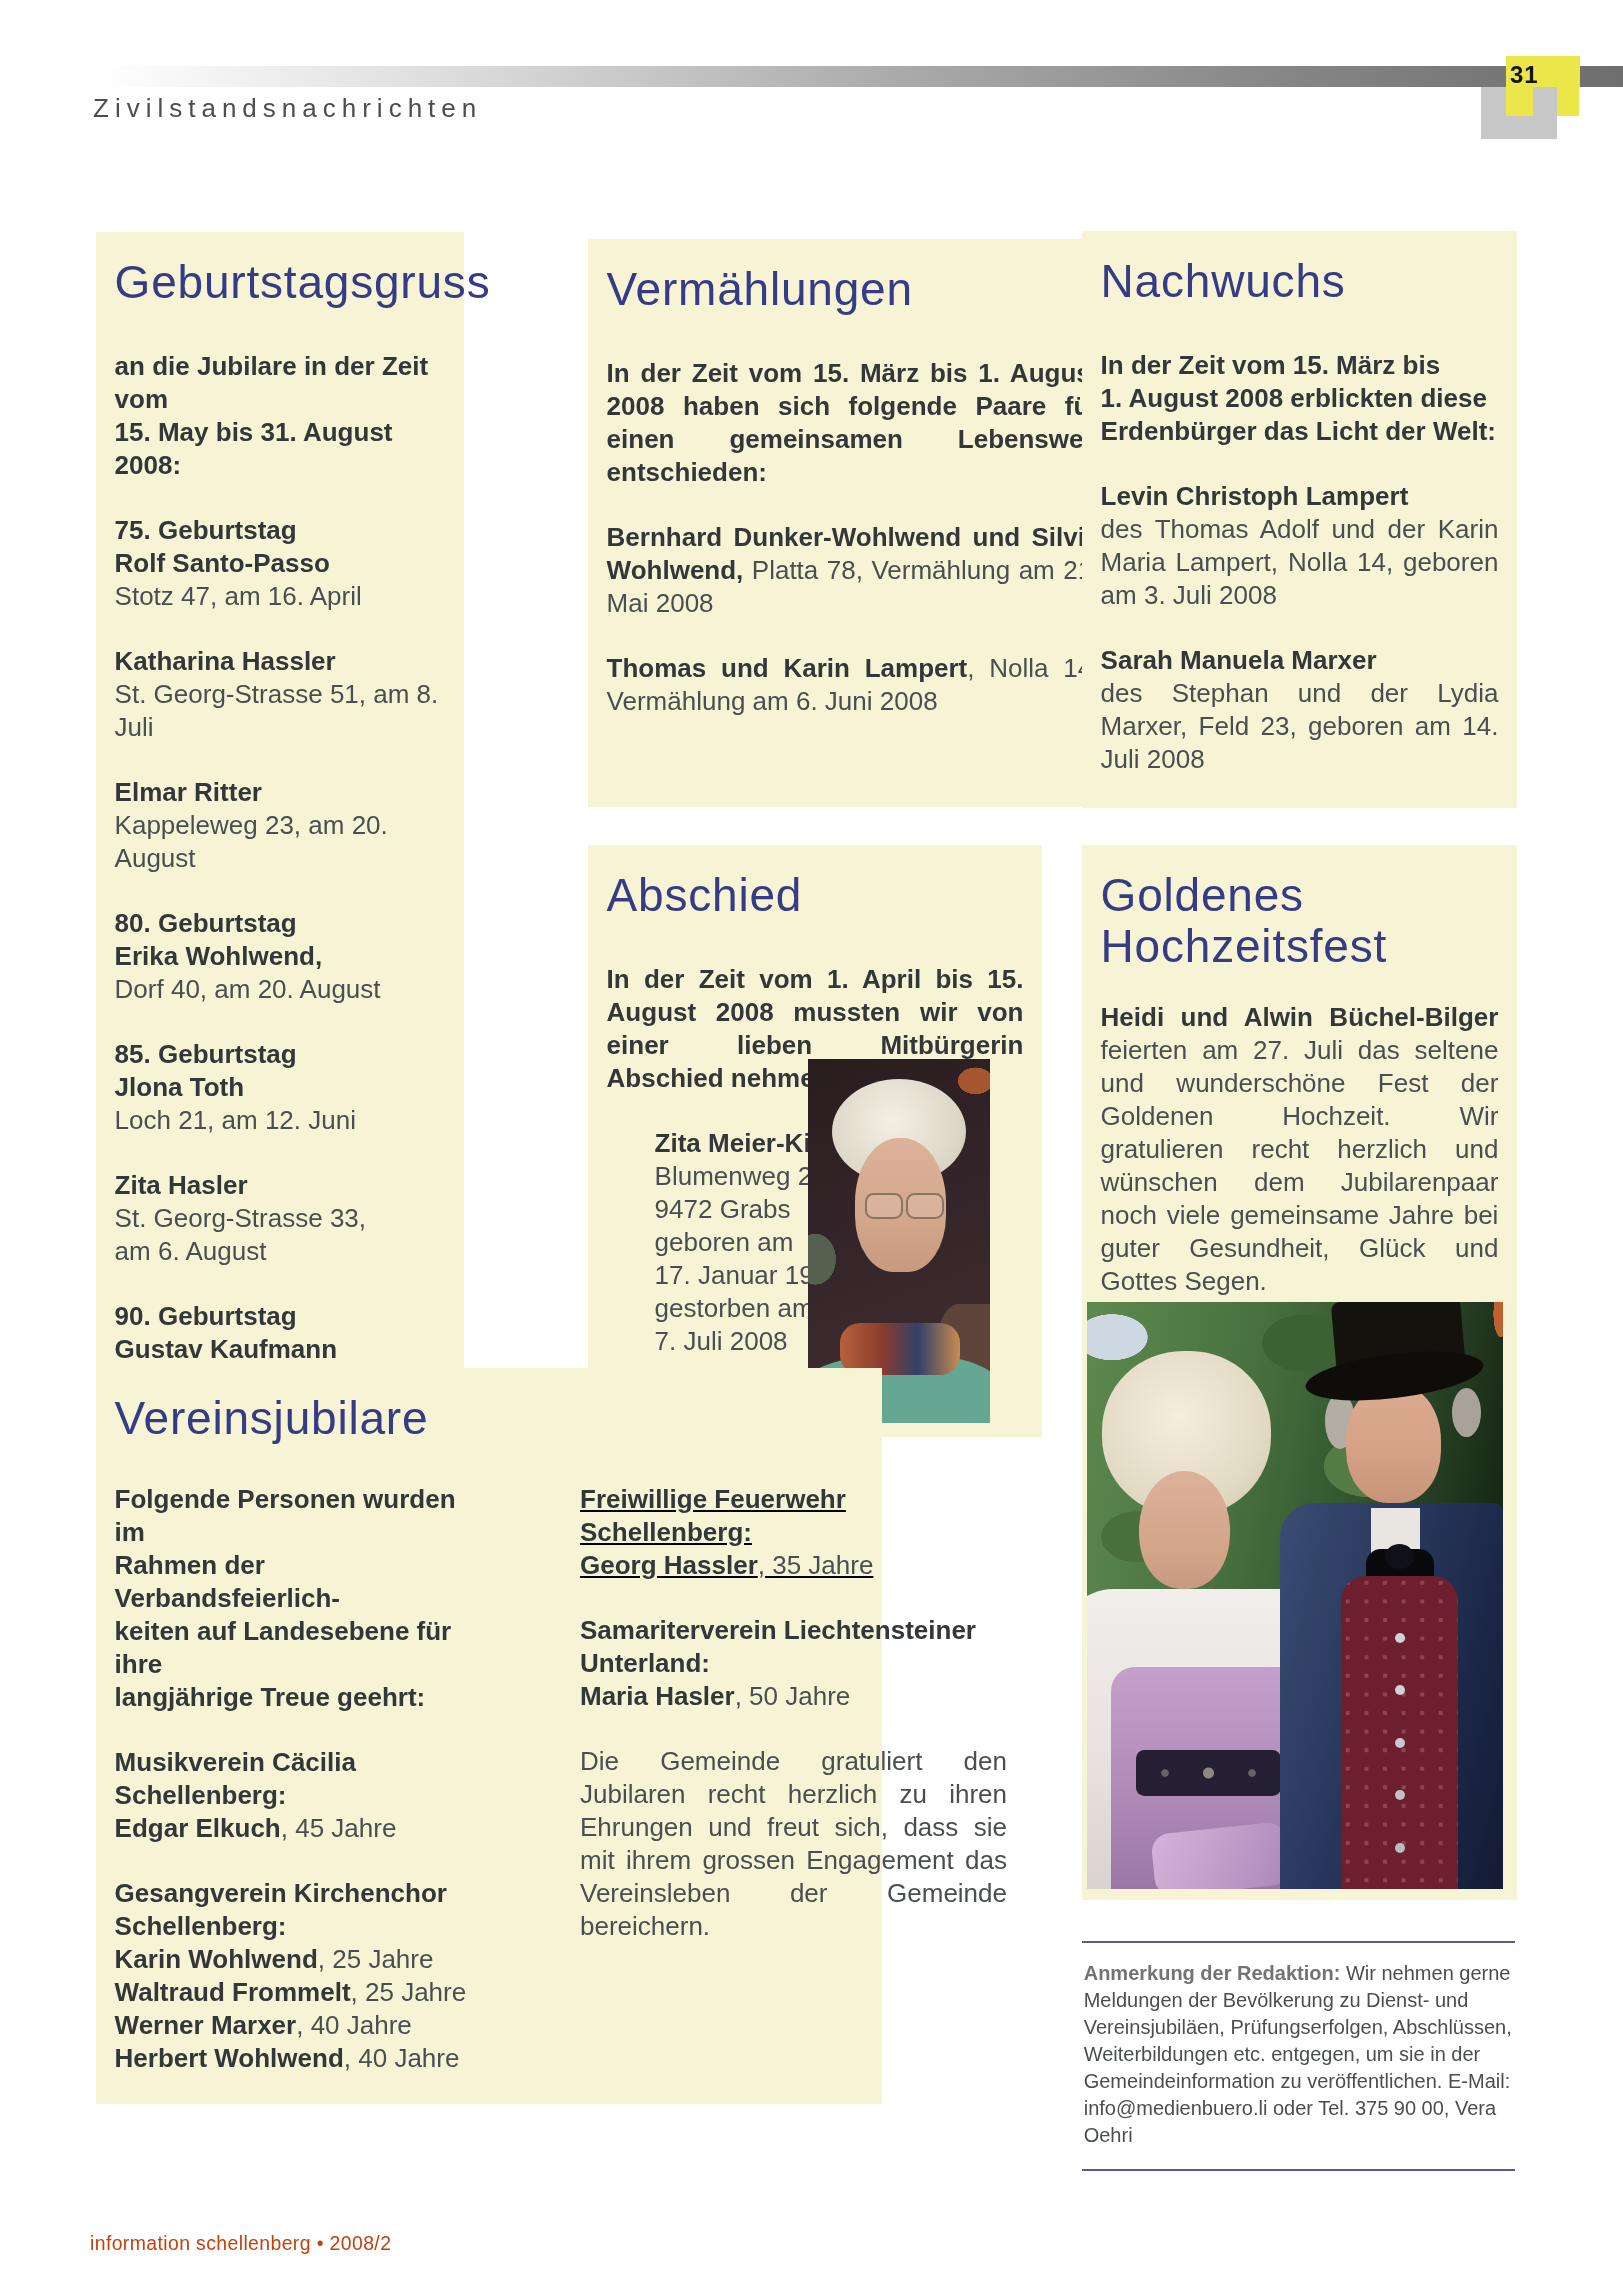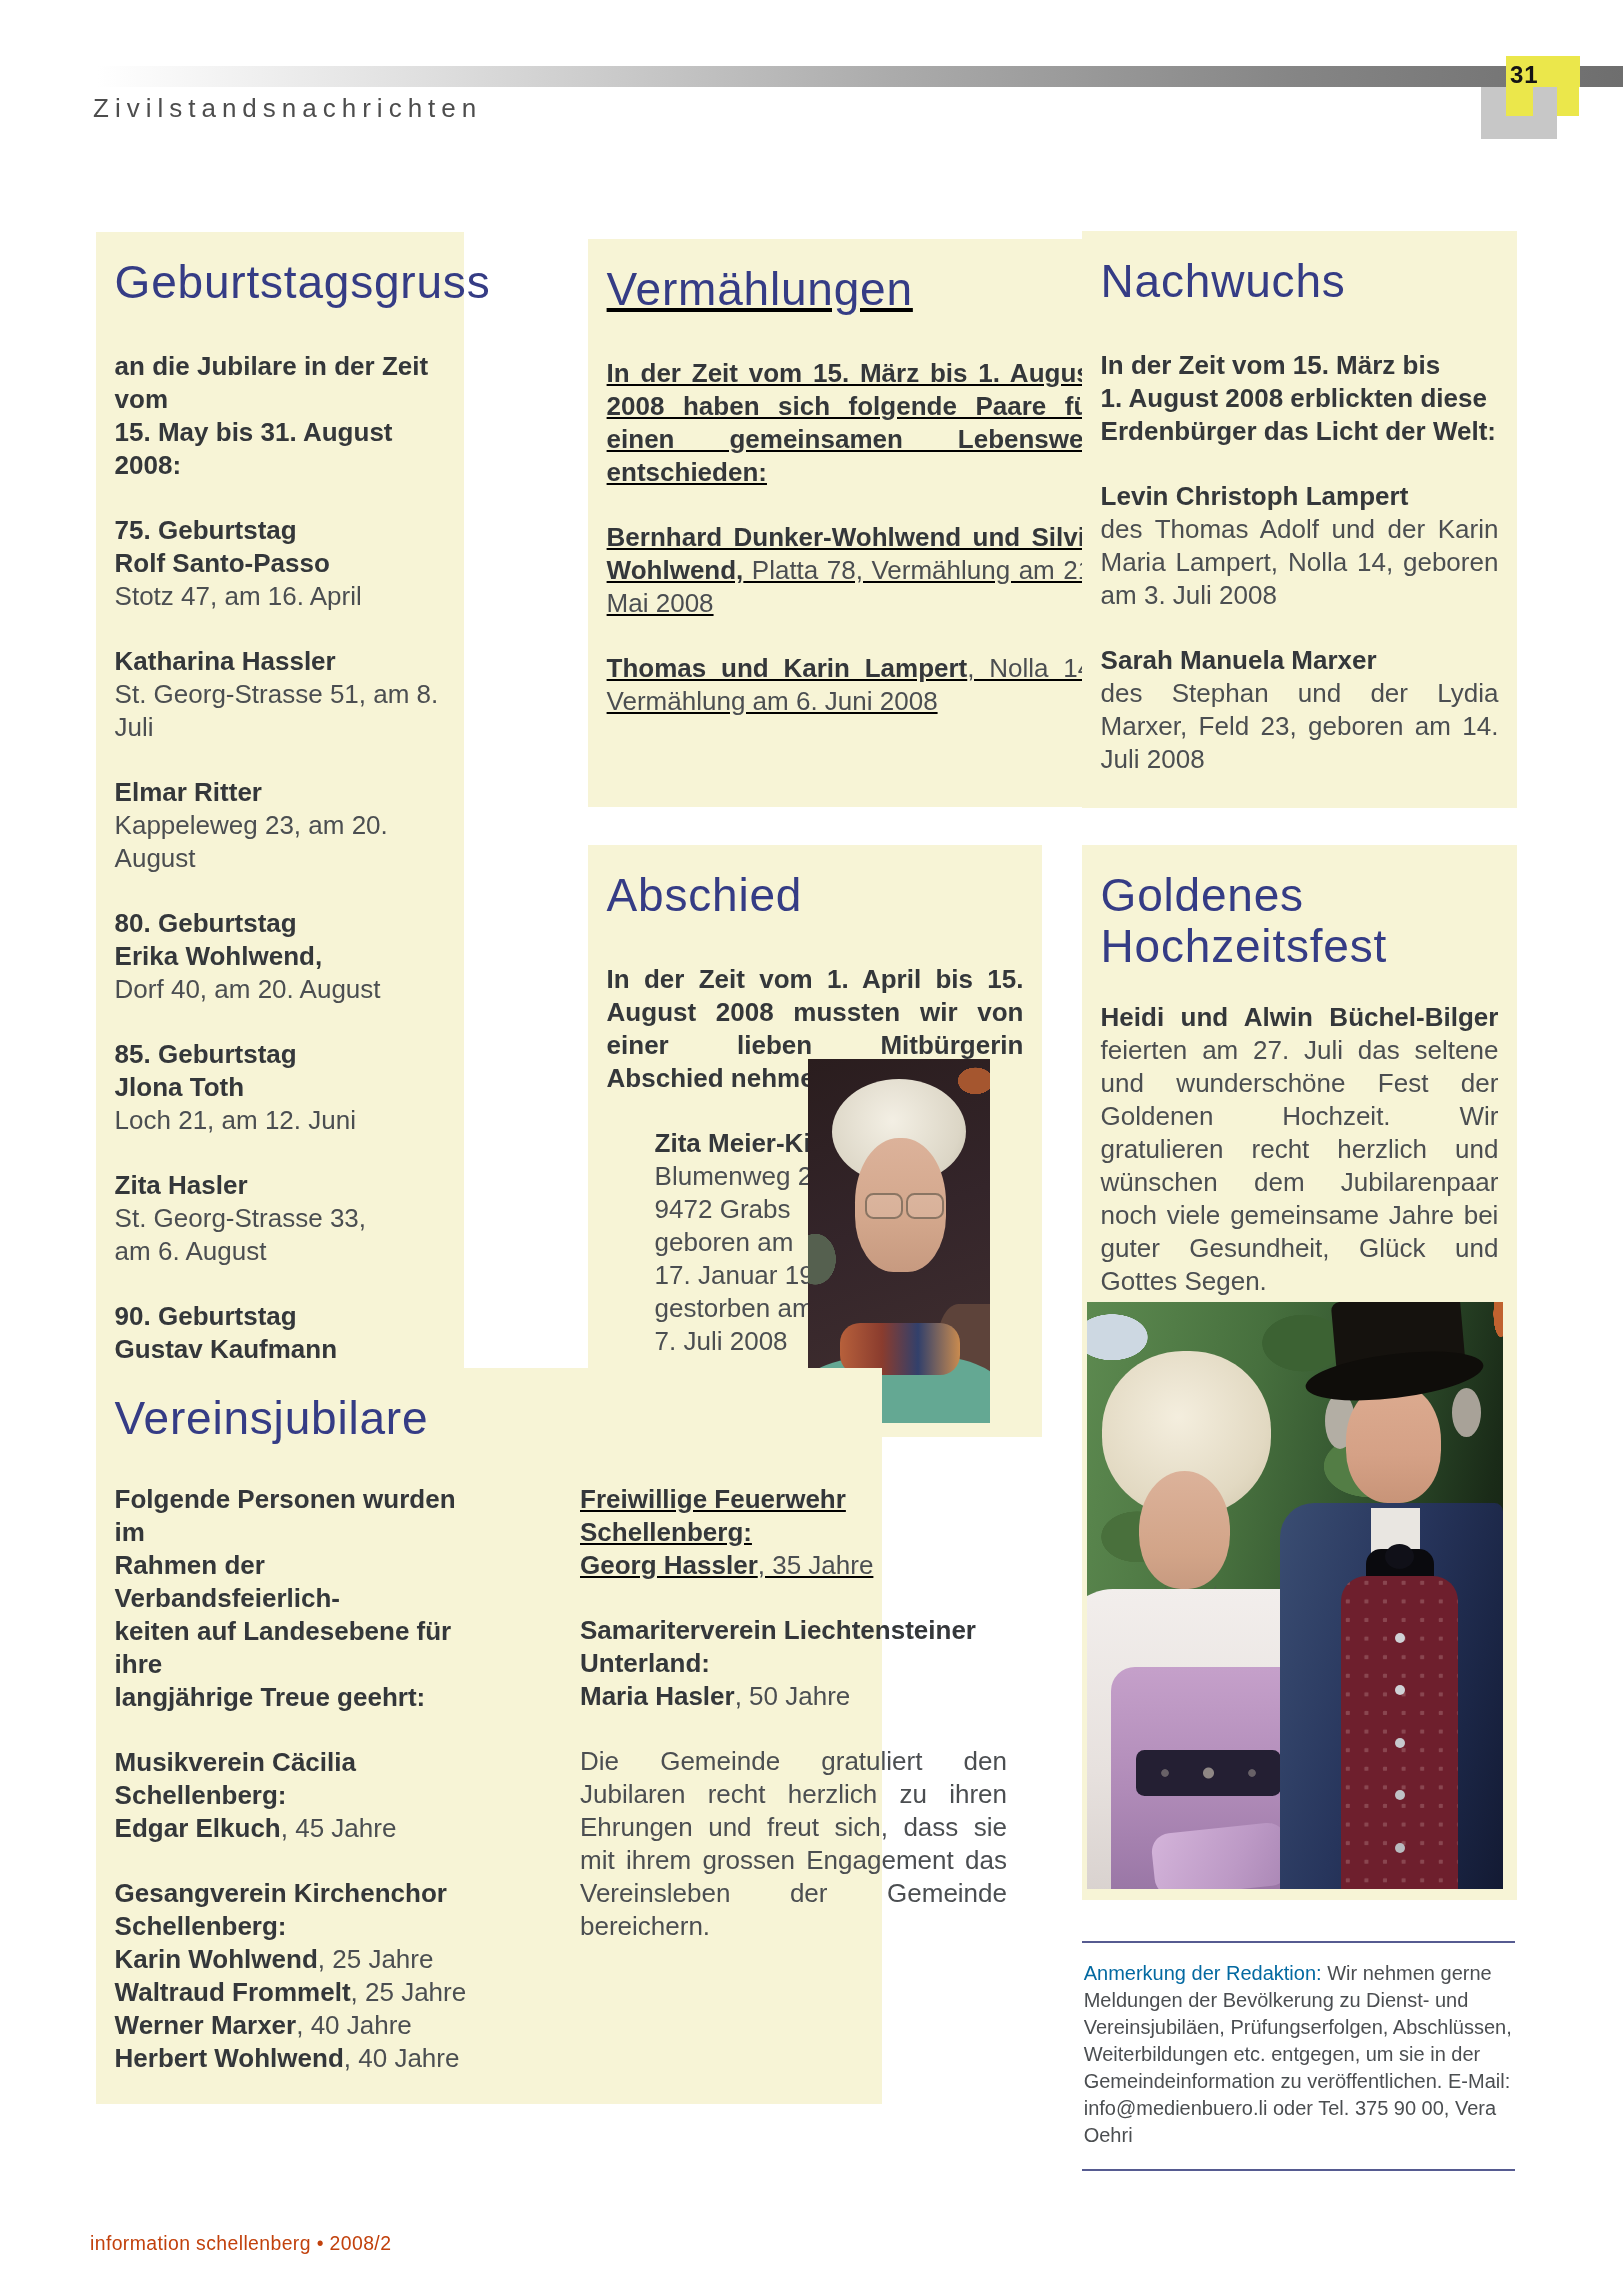--- a/index.html
+++ b/index.html
@@ -13,21 +13,21 @@
   .corner-y{position:absolute;background:#ebe74b;}
   .cy-band{left:1506px;top:56px;width:74px;height:31px;}
   .cy-left{left:1506px;top:87px;width:27px;height:29px;}
   .cy-right{left:1557px;top:87px;width:22px;height:29px;}
   .page-number{position:absolute;left:1510px;top:61px;font-size:24px;font-weight:bold;color:#141414;letter-spacing:0.8px;}
   .kicker{position:absolute;left:93px;top:93px;font-size:26px;letter-spacing:6px;color:#4d4d4d;}
 
   
   .box{position:absolute;background:#f7f4d6;box-sizing:border-box;padding:20px 18.6px;}
   .box-geb{left:96px;top:232px;width:368px;height:1169px;}
-  .box-ver{left:588px;top:239px;width:530px;height:568px;text-decoration:underline;}
+  .box-ver{left:588px;top:239px;width:530px;height:568px;}
   .box-abs{left:588px;top:845px;width:454px;height:592px;}
   .box-nac{left:1082px;top:231px;width:435px;height:577px;}
   .box-gol{left:1082px;top:845px;width:435px;height:1055px;}
   .box-jub{left:96px;top:1368px;width:786px;height:736px;}
 
   .title{font-size:46px;line-height:51px;font-weight:400;color:#353c85;letter-spacing:0.8px;margin:5px 0 42px 0;}
   .t{font-size:26px;line-height:33px;color:#4b4e51;margin:0;}
   .b{font-weight:bold;color:#34373a;}
   .pre{white-space:pre-line;}
   .just{text-align:justify;hyphens:auto;-webkit-hyphens:auto;}
@@ -99,21 +99,21 @@
     background-color:#6e1f2d;
     background-image:radial-gradient(circle at 6.8px 6.8px,rgba(235,210,205,.22) 0 2.1px,transparent 2.5px);
     background-size:18.6px 18.6px;}
   .pc-buttons{left:308px;top:331px;width:10px;height:10px;border-radius:50%;background:#cfd2d6;
     box-shadow:0 52px #cfd2d6,0 105px #c6c9cd,0 157px #bfc2c6,0 210px #b8bbbf;}
 
   
   .anmerkung{position:absolute;left:1082px;top:1941px;width:433px;border-top:2.5px solid #565b91;border-bottom:2.5px solid #565b91;
     padding:17px 1.7px 20px 1.7px;box-sizing:border-box;}
   .anm-text{font-size:20px;line-height:27px;color:#4b4e51;margin:0;}
-  .anm-lead{font-weight:normal;color:#0369a1;text-align:center;}
+  .anm-lead{font-weight:bold;color:#737373;text-align:center;}
 
   .footer{position:absolute;left:90px;top:2232px;font-size:19.4px;color:#c2410c;letter-spacing:0.4px;}
 </style>
 </head>
 <body>
 
 <div class="page">
 
   <div class="header-bar"></div>
   <div class="corner-gray"></div>

